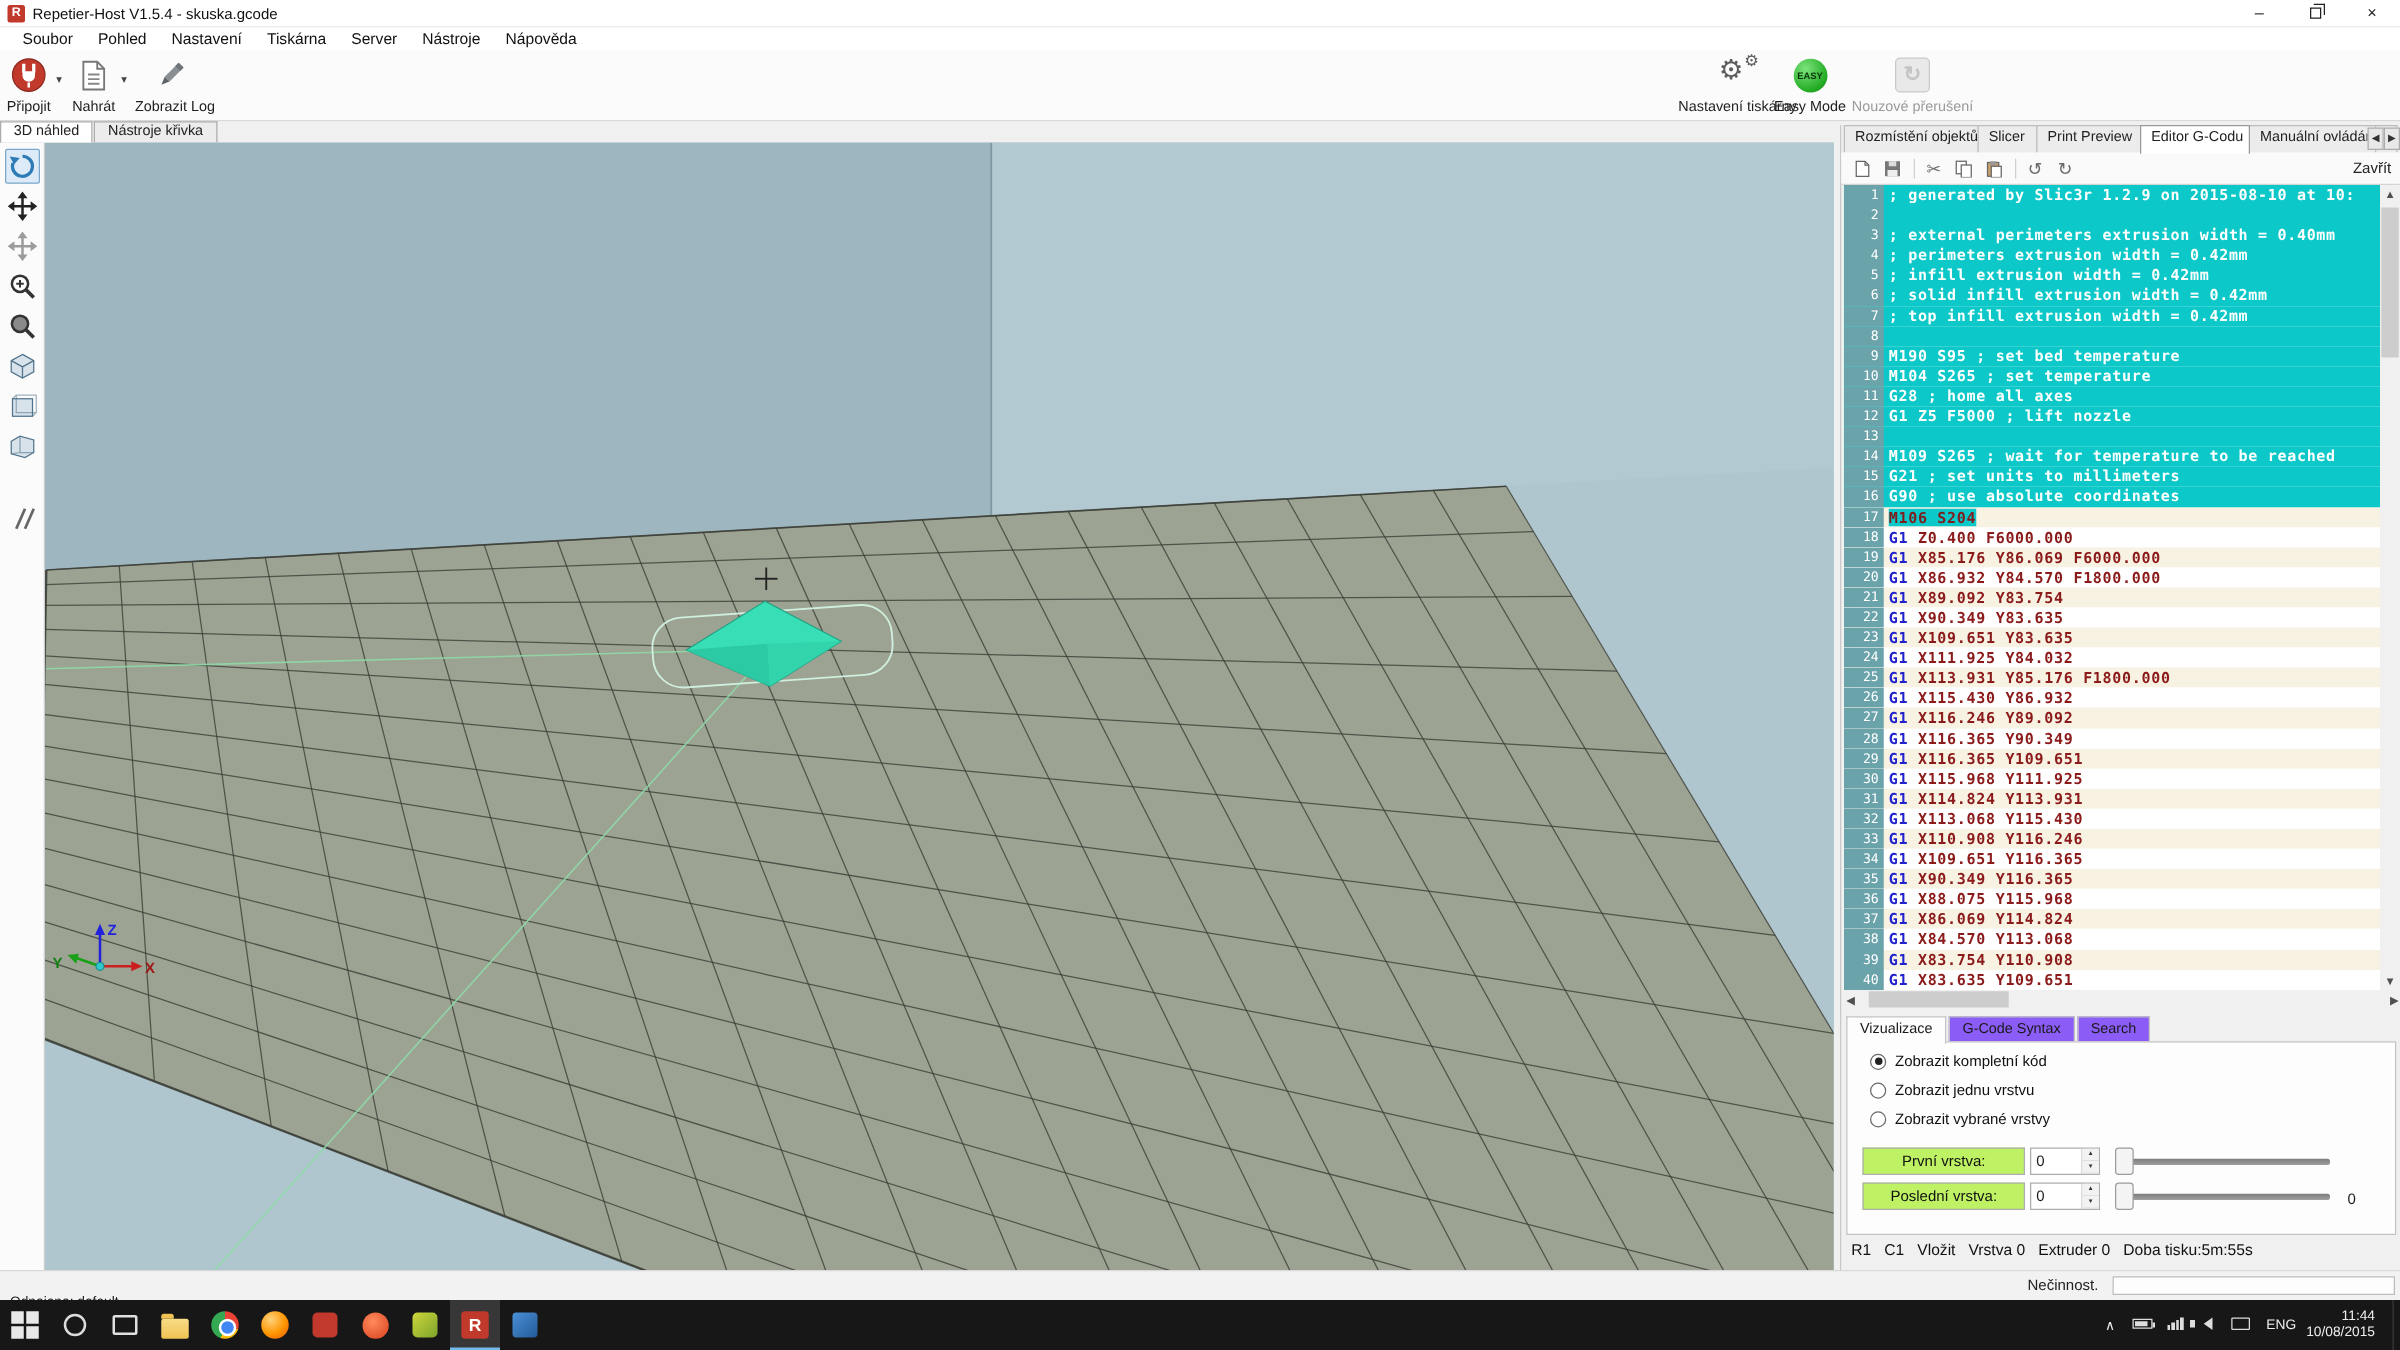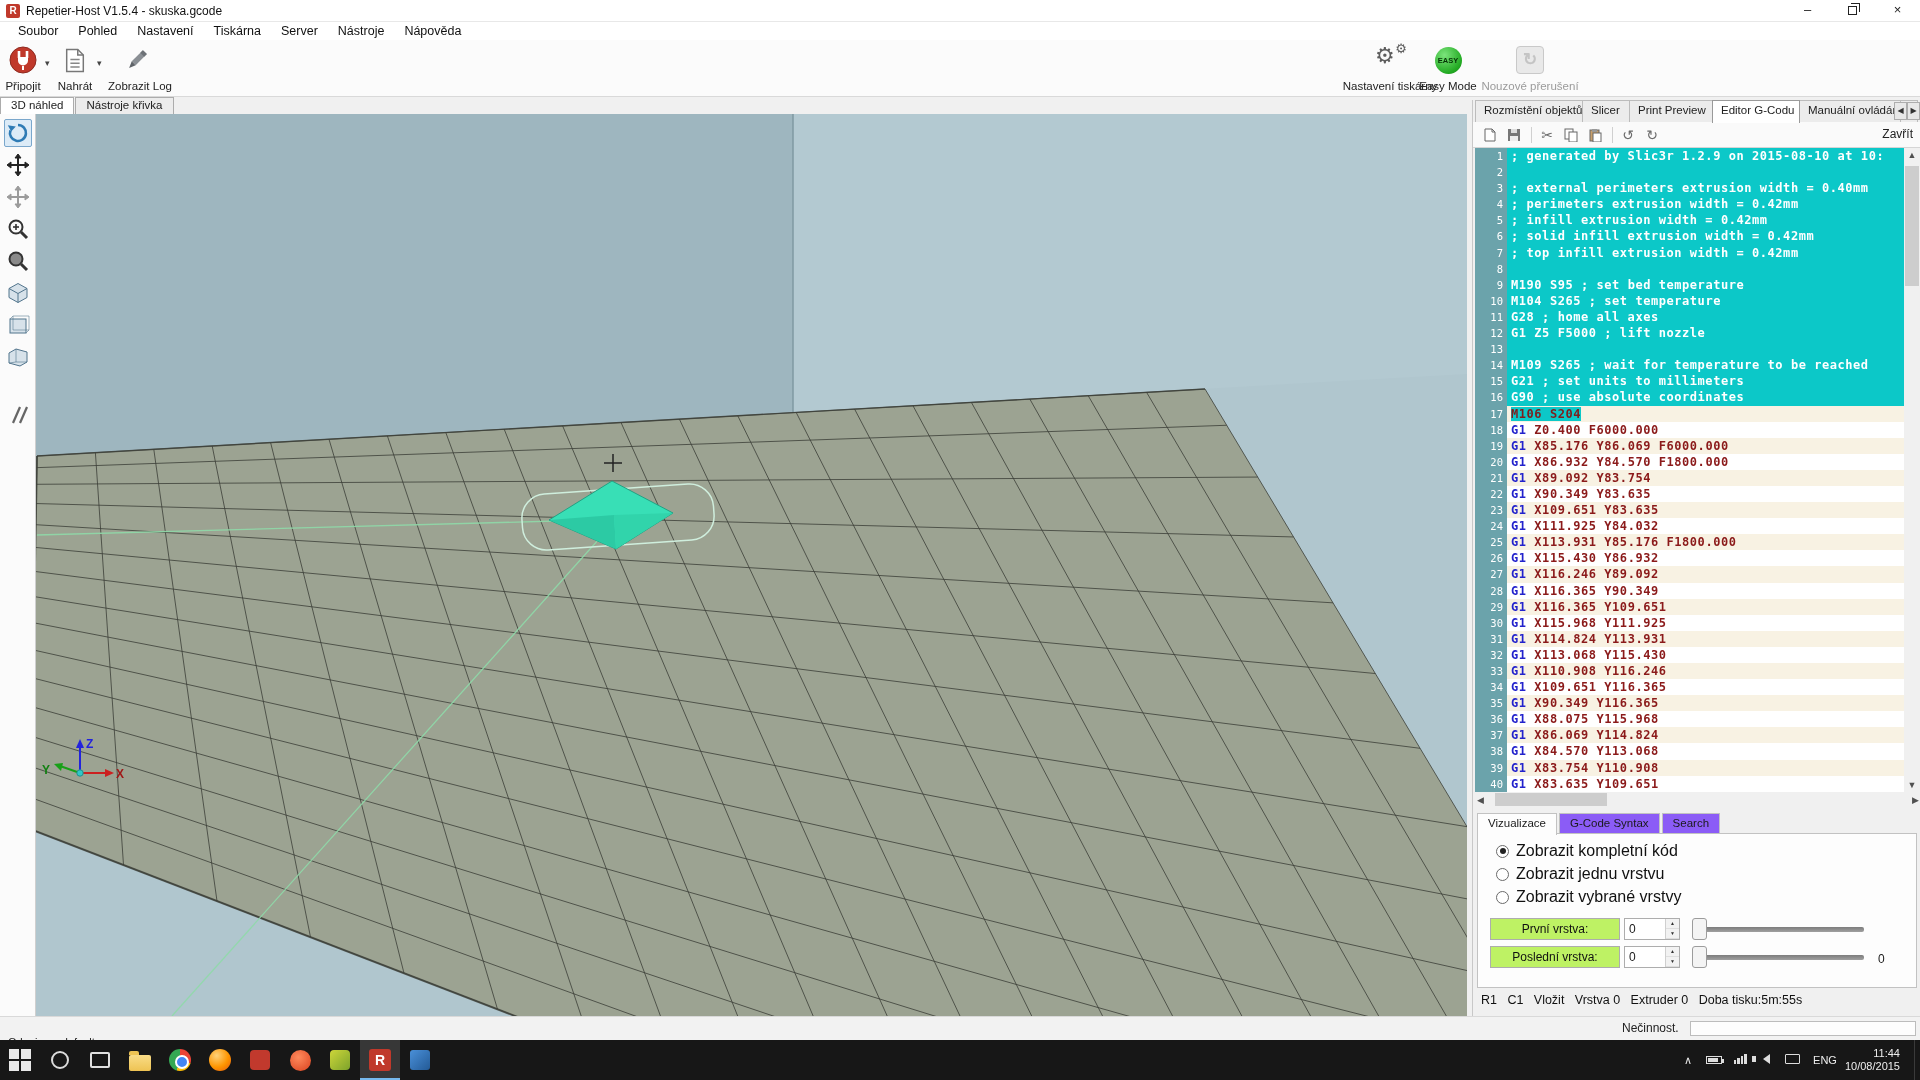--- a/index.html
+++ b/index.html
@@ -82,21 +82,21 @@
   #hthumb { position:absolute; left:20px; top:1px; width:112px; height:13px; background:#cdcdcd; }
 
   
   #subtabs { position:absolute; left:4px; top:713px; height:21px; display:flex; }
   .stab { padding:3px 10px 0 10px; font-size:11.5px; border:1px solid #c2c2c2; border-bottom:none; background:#8b5cf6; margin-right:2px; }
   .stab.active { background:#fdfdfd; z-index:2; position:relative; height:22px; }
   #groupbox { position:absolute; left:4px; top:733px; width:440px; height:155px; background:#fdfdfd; border:1px solid #c2c2c2; }
   .radiorow { position:absolute; left:18px; display:flex; align-items:center; }
   .radio { width:13px; height:13px; border:1px solid #6a6a6a; border-radius:50%; background:#fff; margin-right:7px; position:relative; }
   .radio.sel::after { content:""; position:absolute; left:2.5px; top:2.5px; width:6px; height:6px; border-radius:50%; background:#222; }
-  .radiorow .rlabel { font-size:16px; color:#111; }
+  .radiorow .rlabel { font-size:12px; color:#111; }
   .layerbtn { position:absolute; left:12px; width:130px; height:22px; background:#bef264; border:1px solid #adadad; font-size:12px; text-align:center; line-height:20px; color:#111; }
   .spinner { position:absolute; left:146px; width:56px; height:22px; background:#fff; border:1px solid #adadad; }
   .spinner .val { position:absolute; left:4px; top:3px; font-size:12px; }
   .spinner .spins { position:absolute; right:0; top:0; width:14px; height:20px; border-left:1px solid #cfcfcf; }
   .spinner .spins div { height:10px; font-size:5px; text-align:center; line-height:9px; color:#333; background:#f2f2f2; border-bottom:1px solid #dedede; }
   .slider { position:absolute; left:214px; width:172px; height:22px; }
   .slider .track { position:absolute; left:0; right:0; top:9px; height:5px; background:linear-gradient(#7c7c7c,#a0a0a0); border-radius:2px; }
   .slider .thumb { position:absolute; left:0; top:0; width:15px; height:22px; background:#f4f4f4; border:1px solid #9c9c9c; border-radius:3px; }
   #slider-max { position:absolute; left:400px; top:118px; font-size:12px; }
   #ed-status { position:absolute; left:8px; top:893px; font-size:12.5px; color:#111; white-space:pre; }

